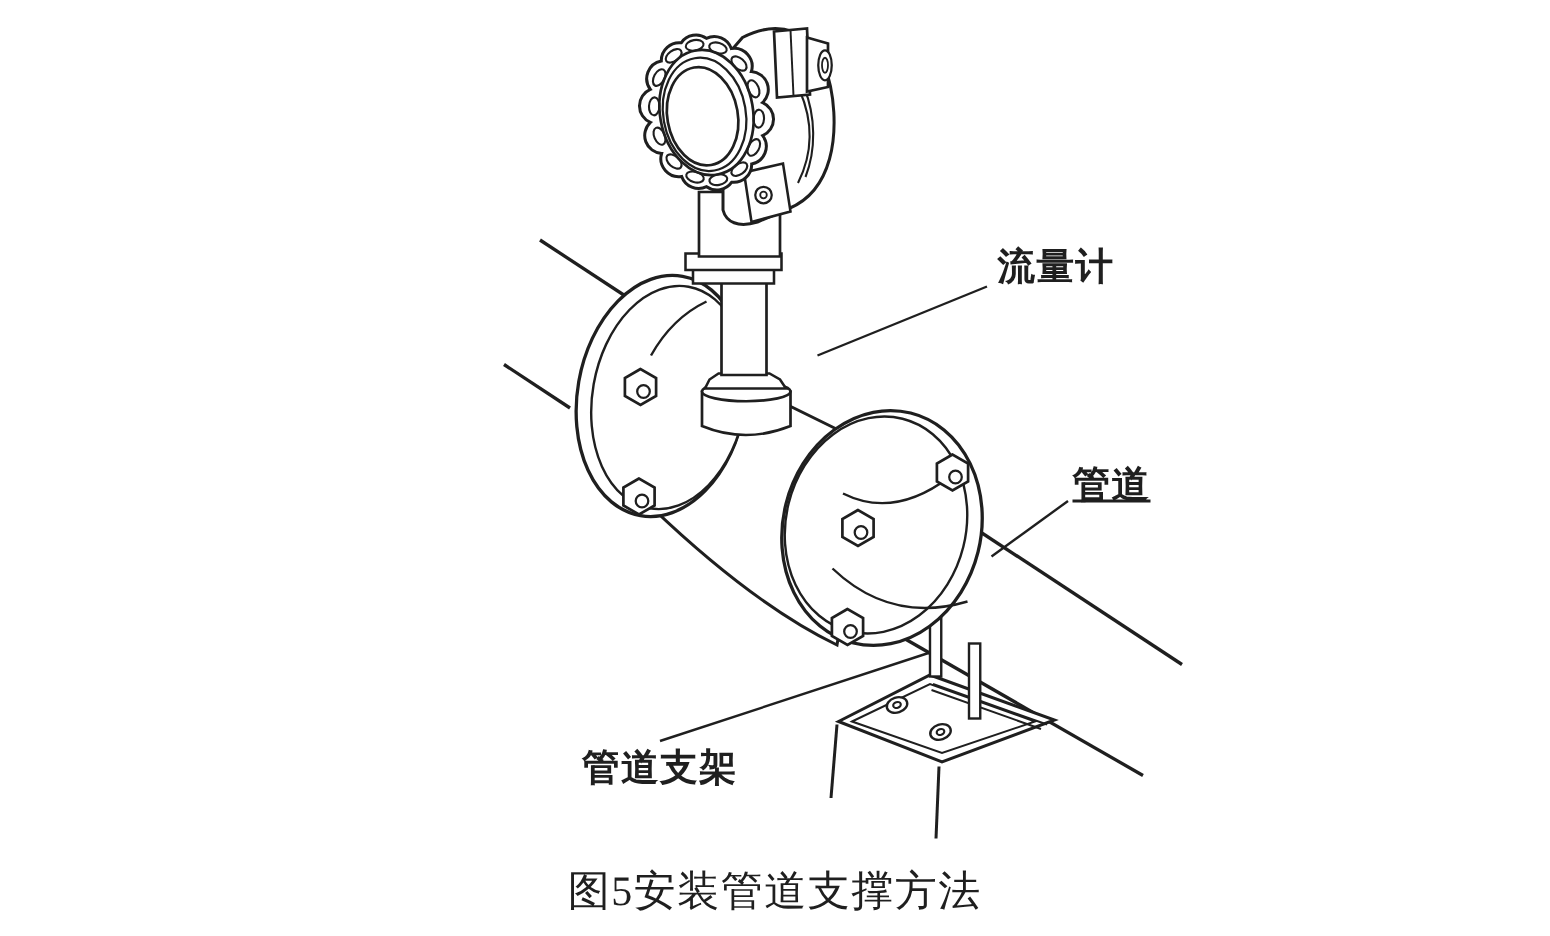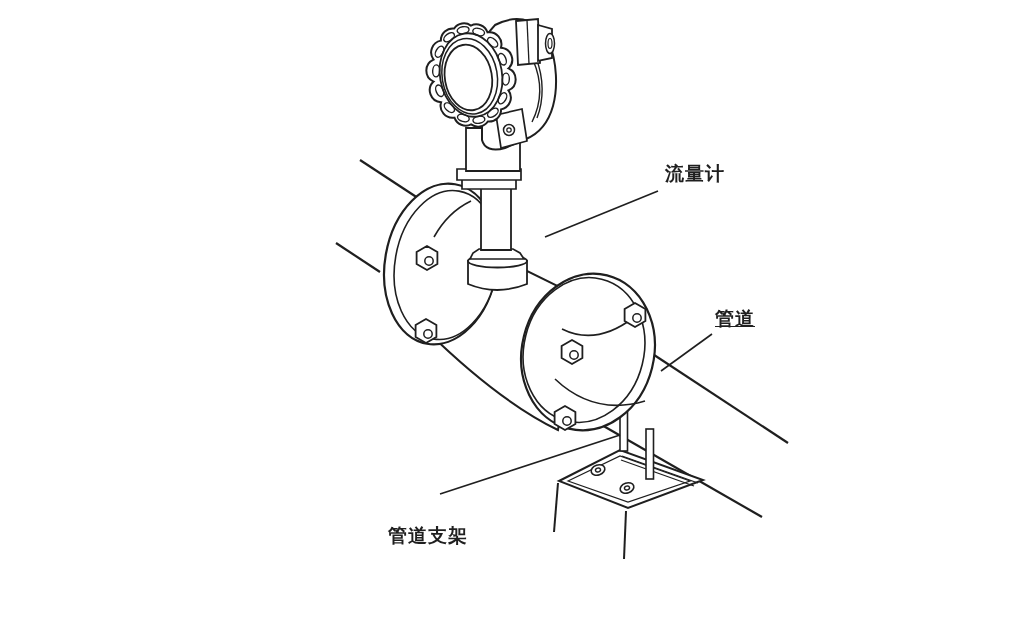--- a/index.html
+++ b/index.html
@@ -8,21 +8,21 @@
     position:relative; width:1033px; height:624px;
     background:var(--paper); overflow:hidden;
     font-family:"Liberation Sans", sans-serif;
   }
   svg.diagram { position:absolute; left:0; top:0; }
   
   .ln { stroke:var(--ink); fill:none; }
   .wf { stroke:var(--ink); fill:var(--paper); }
   .callout {
     position:absolute; color:var(--ink);
-    font-size:19px; font-weight:600; letter-spacing:1px;
+    font-size:25px; font-weight:600; letter-spacing:1px;
     white-space:nowrap; line-height:1.2;
   }
   .caption {
     position:absolute; left:0; right:0; top:575px;
     text-align:center; color:var(--ink);
     font-family:"Liberation Serif", serif;
     font-size:28px; font-weight:400; letter-spacing:1px;
     white-space:nowrap;
   }
 </style>
@@ -140,15 +140,16 @@
 
     <g>
       <line x1="545" y1="237" x2="658" y2="191" class="ln" stroke-width="1.6"></line>
       <line x1="712" y1="334" x2="661" y2="371" class="ln" stroke-width="1.6"></line>
       <line x1="440" y1="494" x2="620" y2="435" class="ln" stroke-width="1.6"></line>
     </g>
   </svg>
 
   <div class="callout" style="left:665px; top:163px;">流量计</div>
   <div class="callout" style="left:715px; top:308px;text-decoration:underline;">管道</div>
-  <div class="callout" style="left:388px; top:497px;margin-top:28px;">管道支架</div>
+  <div class="callout" style="left:388px; top:497px;">管道支架</div>
 
+  <div class="caption">图5安装管道支撑方法</div>
 </div>
 
 </body></html>

